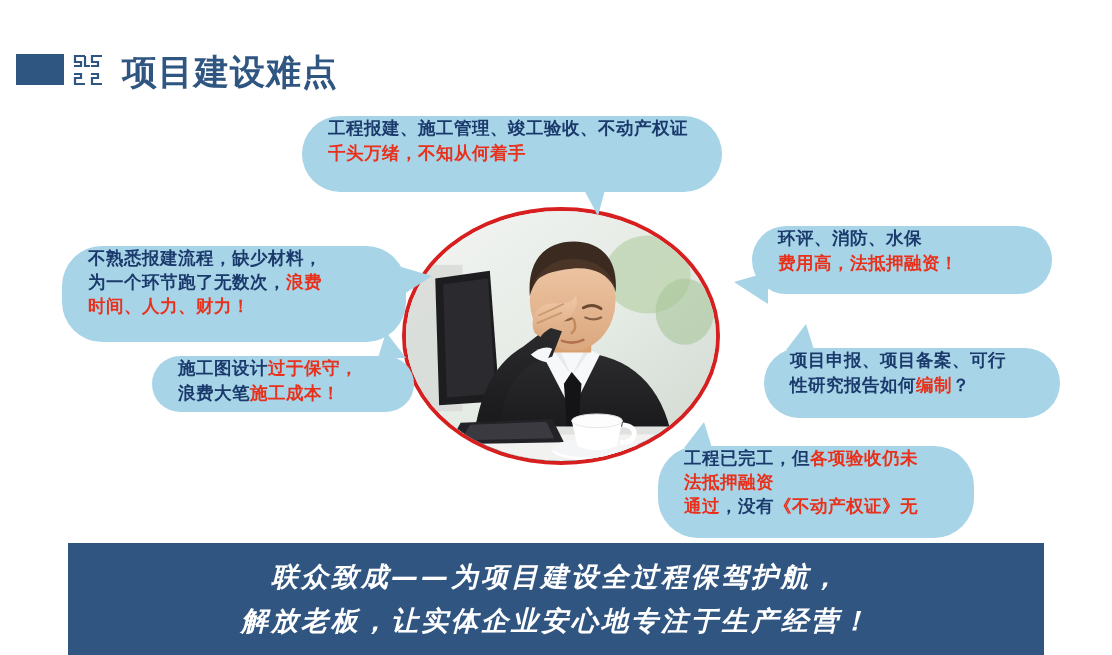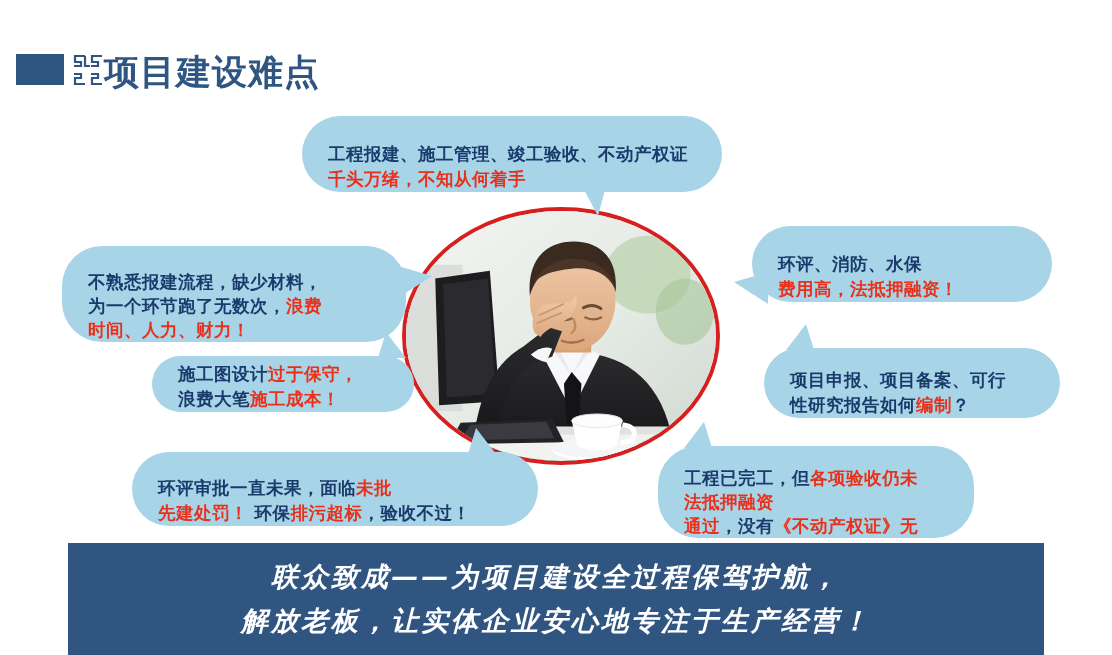--- a/index.html
+++ b/index.html
@@ -37,21 +37,21 @@
   }
   .hdr-pattern {
     position: absolute;
     left: 70px;
     top: 8px;
     width: 36px;
     height: 36px;
   }
   .hdr-title {
     position: absolute;
-    left: 104px;
+    left: 122px;
     top: 0px;
     font-size: 35px;
     line-height: 56px;
     font-weight: bold;
     color: #2f5581;
     letter-spacing: 1px;
     white-space: nowrap;
     font-family: "DejaVu Sans", "Liberation Sans", sans-serif;
   }
 
@@ -70,21 +70,21 @@
   }
   #photo-wrap svg { display: block; width: 100%; height: 100%; }
 
   
   .bubble {
     position: absolute;
     background: #a8d4e8;
     border-radius: 40px;
     box-sizing: border-box;
     display: flex;
-    align-items: flex-end;
+    align-items: flex-start;
   }
   .bubble .btext {
     width: 100%;
     padding: 0 26px;
     font-size: 17.5px;
     line-height: 25px;
     font-weight: bold;
     color: #1a3a6b;
     letter-spacing: 0.5px;
   }
@@ -125,21 +125,21 @@
 
   #bubble-upper-left  { left: 62px;  top: 246px; width: 344px; height: 96px; }
   #bubble-upper-left .tail { left: 336px; top: 20px; }
 
   #bubble-mid-left    { left: 152px; top: 356px; width: 262px; height: 56px; }
   #bubble-mid-left .tail { left: 226px; top: -24px; }
 
   #bubble-lower-left  { left: 132px; top: 452px; width: 406px; height: 74px; }
   #bubble-lower-left .tail { left: 336px; top: -24px; }
 
-  #bubble-upper-right { left: 752px; top: 226px; width: 300px; height: 76px; }
+  #bubble-upper-right { left: 752px; top: 226px; width: 300px; height: 68px; }
   #bubble-upper-right .tail { left: -18px; top: 46px; }
 
   #bubble-mid-right   { left: 764px; top: 348px; width: 296px; height: 70px; }
   #bubble-mid-right .tail { left: 22px; top: -24px; }
 
   #bubble-lower-right { left: 658px; top: 446px; width: 316px; height: 92px; }
   #bubble-lower-right .tail { left: 26px; top: -24px; }
 
   #bubble-upper-left .btext,
   #bubble-lower-right .btext { line-height: 24px; }
@@ -279,27 +279,20 @@
   </div>
 
   <div class="bubble" id="bubble-mid-left">
     <div class="btext">
         <div class="line"><span class="blue">施工图设计</span><span class="red">过于保守，</span></div>
         <div class="line"><span class="blue">浪费大笔</span><span class="red">施工成本！</span></div>
       </div>
     <span class="tail tail-up-right"></span>
   </div>
 
-  <div class="bubble" id="bubble-lower-left">
-    <div class="btext">
-        <div class="line"><span class="blue">环评审批一直未果，面临</span><span class="red">未批</span></div>
-        <div class="line"><span class="red">先建处罚！</span><span class="blue"> 环保</span><span class="red">排污超标</span><span class="blue">，验收不过！</span></div>
-      </div>
-    <span class="tail tail-up-right"></span>
-  </div>
 
   <div class="bubble" id="bubble-upper-right">
     <div class="btext">
         <div class="line"><span class="blue">环评、消防、水保</span></div>
         <div class="line"><span class="red">费用高，法抵押融资！</span></div>
       </div>
     <span class="tail tail-right" style="transform:scaleX(-1);"></span>
   </div>
 
   <div class="bubble" id="bubble-mid-right">

